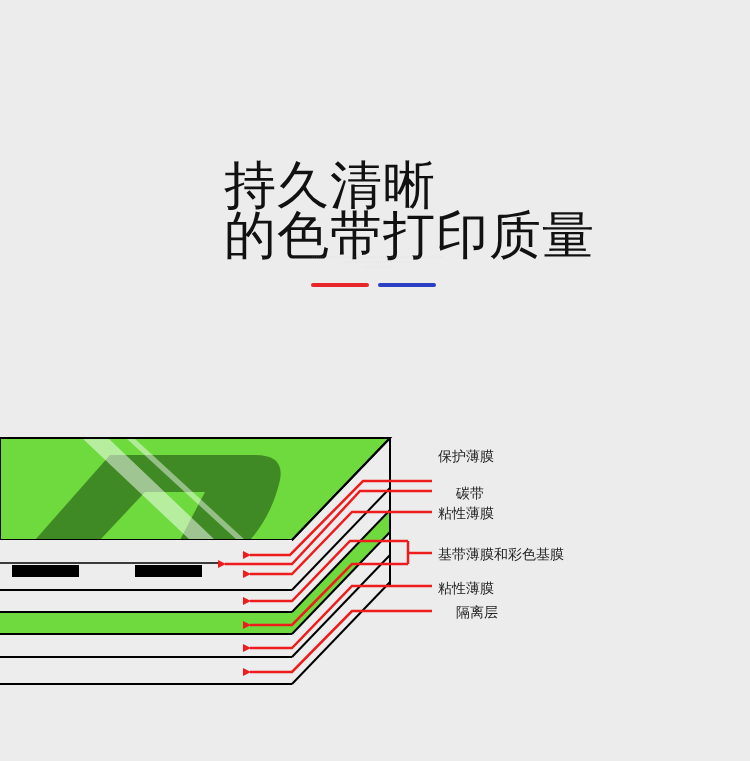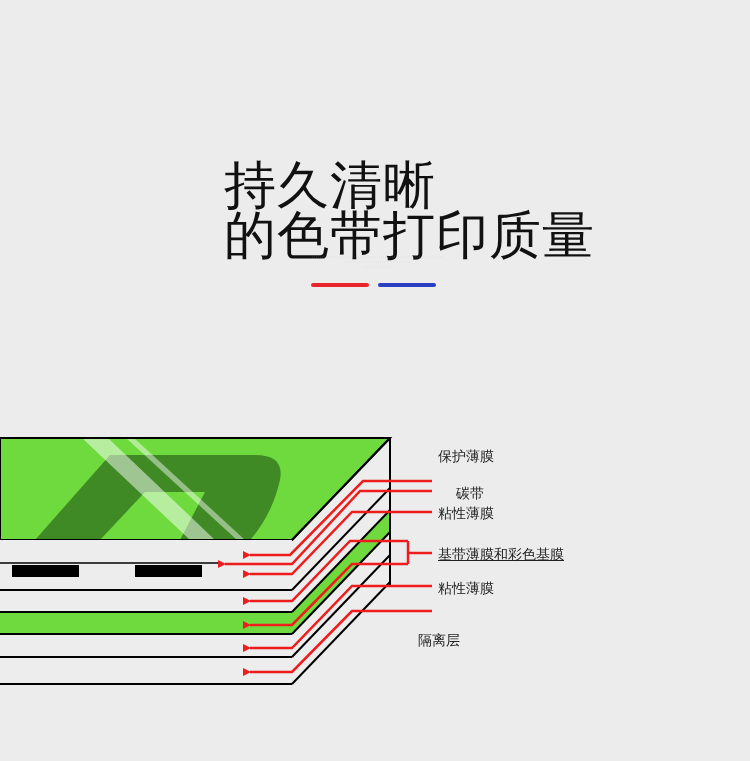--- a/index.html
+++ b/index.html
@@ -88,16 +88,16 @@
     <line x1="408" y1="553" x2="432" y2="553"></line>
     <polyline points="432,586 352,586 292,648 250,648" marker-end="url(#ah)"></polyline>
     <polyline points="432,611 352,611 292,672 250,672" marker-end="url(#ah)"></polyline>
   </g>
 </svg>
 
 <div class="labels">
   <span style="left:438px; top:448px;">保护薄膜</span>
   <span style="left:456px; top:485px;">碳带</span>
   <span style="left:438px; top:505px;">粘性薄膜</span>
-  <span style="left:438px; top:546px;text-decoration:underline;">基带薄膜和彩色基膜</span>
+  <span style="left:438px; top:546px;">基带薄膜和彩色基膜</span>
   <span style="left:438px; top:580px;">粘性薄膜</span>
-  <span style="left:418px; top:604px;margin-top:28px;">隔离层</span>
+  <span style="left:456px; top:604px;">隔离层</span>
 </div>
 
 </body></html>

